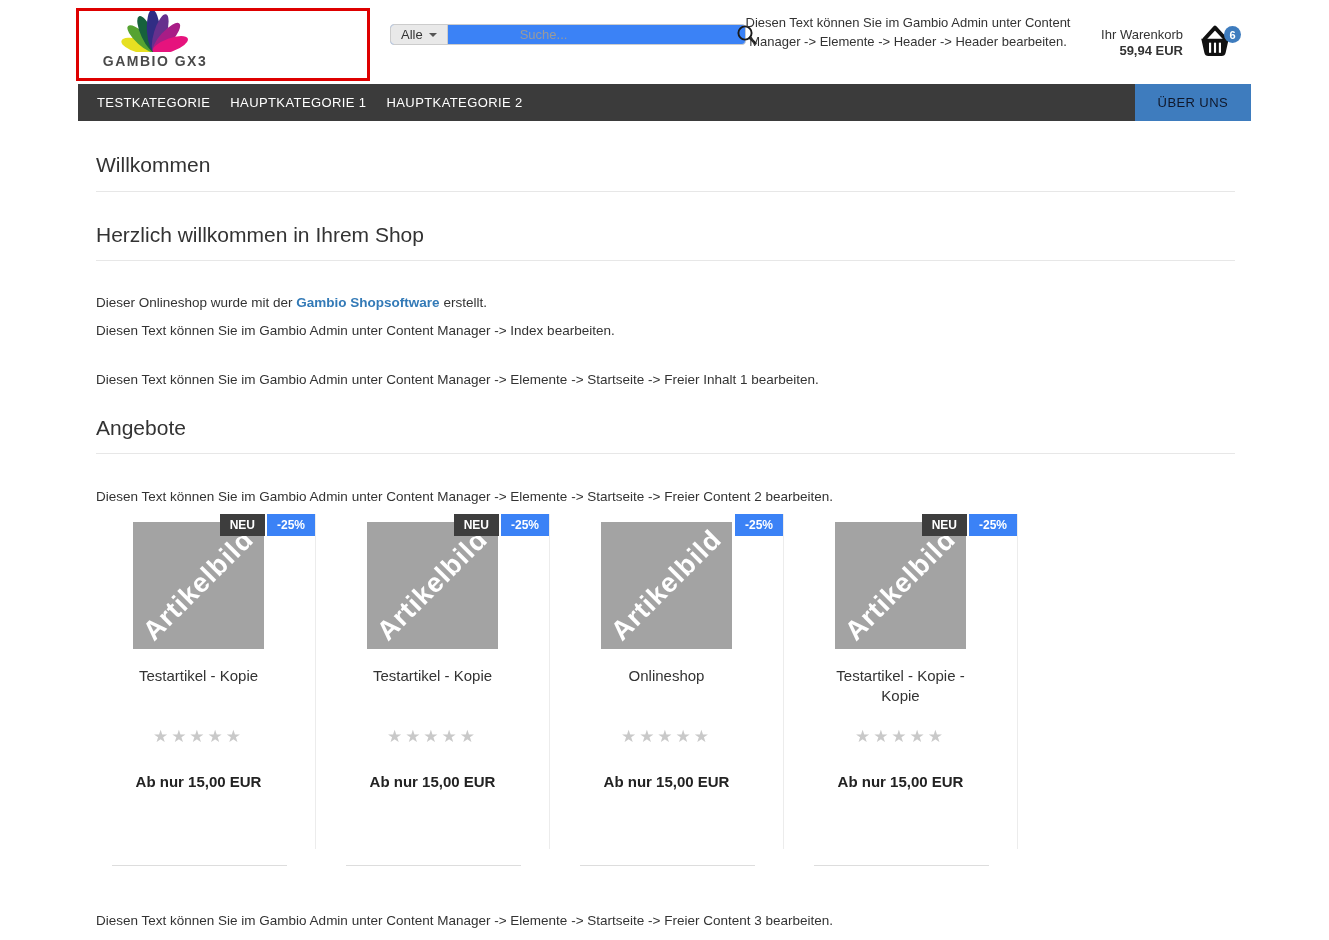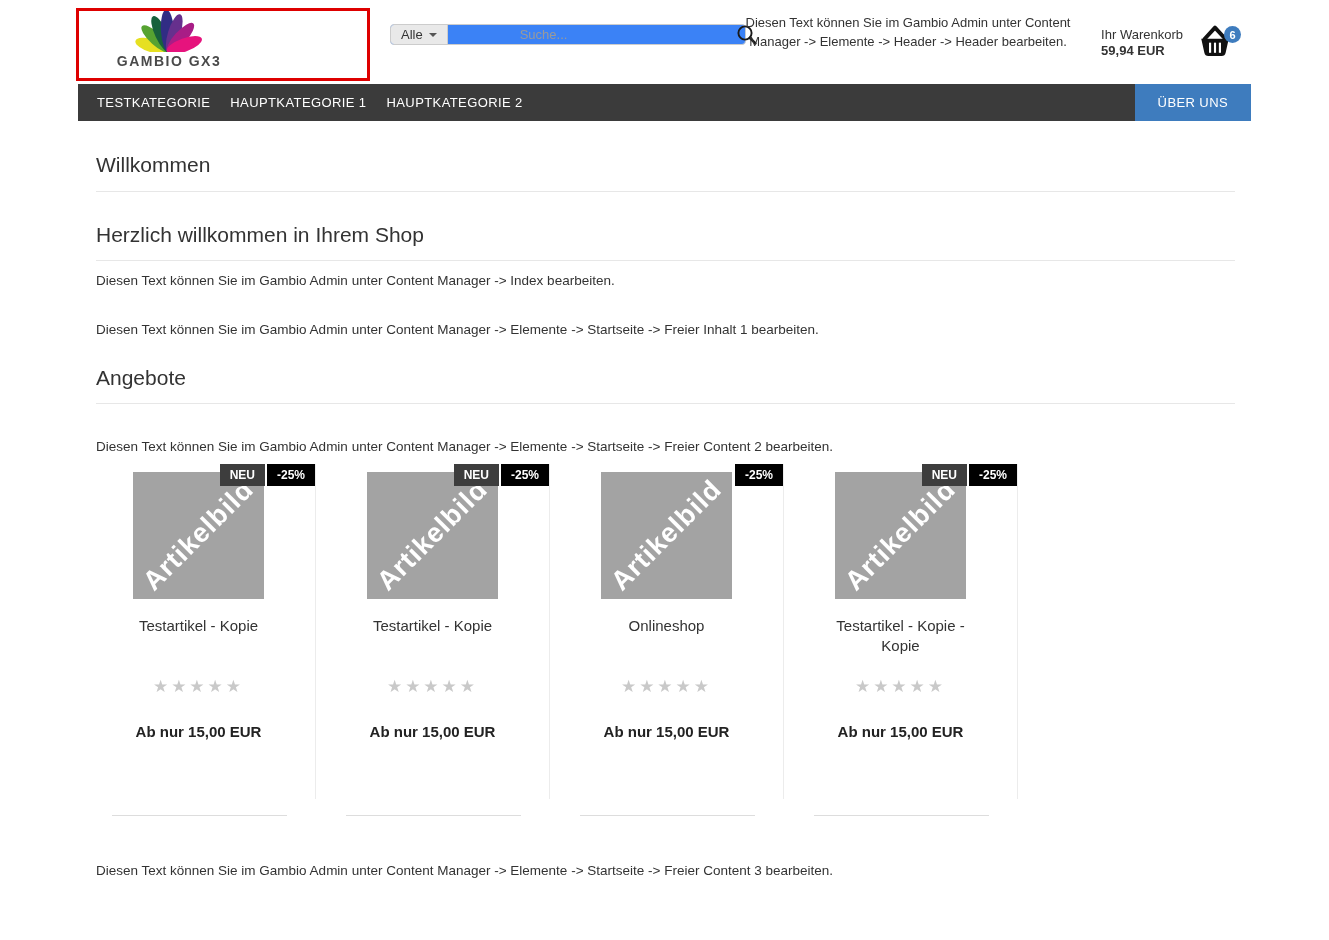--- a/index.html
+++ b/index.html
@@ -4,53 +4,53 @@
 <style>
   * { margin:0; padding:0; box-sizing:border-box; }
   html,body { width:1329px; height:940px; overflow:hidden; background:#fff;
     font-family:"Liberation Sans", sans-serif; color:#333; }
   .container { width:1173px; margin:0 auto; position:relative; }
 
   
   .header { height:84px; position:relative; background:#fff; }
   .annotation-box { position:absolute; left:-2px; top:8px; width:294px; height:73px;
     border:3px solid #de0000; z-index:9; pointer-events:none; }
-  .logo-wrap { position:absolute; left:26px; top:6px; width:130px; text-align:center; }
+  .logo-wrap { position:absolute; left:12px; top:6px; width:130px; text-align:center; }
   .logo-flower { display:block; margin:0 auto; }
   .logo-text { font-size:14px; font-weight:bold; color:#4a4a4a; letter-spacing:1.5px; margin-top:1px; }
 
   .search-group { position:absolute; left:312px; top:24px; width:356px; height:21px;
     border:1px solid #ccc; border-radius:4px; display:flex; align-items:stretch; background:#3b82f6;gap:20px; }
   .search-filter { background:#e9e9e9; border-right:1px solid #ccc; border-radius:3px 0 0 3px;
     display:flex; align-items:center; padding:0 10px; font-size:13px; color:#333; cursor:pointer; }
   .caret { display:inline-block; width:0; height:0; border-left:4px solid transparent;
     border-right:4px solid transparent; border-top:4px solid #555; margin-left:6px; }
   .search-input { flex:1; border:none; outline:none; font-size:13px; padding:0 10px;
     color:#333; background:transparent; font-family:"Liberation Sans", sans-serif;margin-left:42px; }
   .search-input::placeholder { color:#9a9a9a; }
   .search-btn { border:none; background:transparent; display:flex; align-items:center;
     padding:0 9px; cursor:pointer; }
 
   .header-note { position:absolute; left:655px; top:14px; width:350px; text-align:center;
     font-size:13px; line-height:18.5px; color:#333; }
 
   .cart { position:absolute; right:14px; top:24px; display:flex; align-items:flex-start; }
-  .cart-texts { text-align:left; margin-right:12px; font-size:13px; line-height:16px; padding-top:3px; }
+  .cart-texts { text-align:right; margin-right:12px; font-size:13px; line-height:16px; padding-top:3px; }
   .cart-total { font-weight:bold; }
   .cart-icon-wrap { position:relative; width:42px; height:38px; }
   .cart-badge { position:absolute; right:-4px; top:2px; width:17px; height:17px; border-radius:50%;
     background:#3e7cbe; color:#fff; font-size:11px; font-weight:bold; display:flex;
     align-items:center; justify-content:center; }
 
   
   .nav { background:#3b3b3b; height:37px; display:flex; align-items:stretch; }
   .nav-item { color:#fff; font-size:13px; letter-spacing:0.4px; display:flex; align-items:center;
     padding:0 10px; cursor:pointer; }
   .nav-item:first-child { padding-left:19px; }
-  .nav-right { margin-left:auto; background:#3e7cbe; color:#ffffff; font-size:13px; letter-spacing:0.4px;
+  .nav-right { margin-left:auto; background:#3e7cbe; color:#0f172a; font-size:13px; letter-spacing:0.4px;
     display:flex; align-items:center; padding:8px 23px; cursor:pointer; }
 
   
   .main { padding:0 16px 0 18px; }
   h2.section-title { font-size:21px; font-weight:400; color:#333; }
   .rule { border:none; border-top:1px solid #e7e7e7; height:0; }
   .t-welcome { margin-top:32px; }
   .r1 { margin-top:14px; }
   .t-shopwelcome { margin-top:31px; }
   .r2 { margin-top:13px; }
@@ -68,21 +68,21 @@
   .pgrid { display:flex; margin:9px 0 0 -14px; }
   .pcol { width:234px; border-right:1px solid #ececec; padding-top:8px; height:335px;
     position:relative; text-align:center; }
   .pimg { width:131px; height:127px; margin:0 auto; background:#a3a3a3; overflow:hidden;
     display:flex; align-items:center; justify-content:center; cursor:pointer; }
   .pimg-label { color:#fff; font-weight:bold; font-size:27px; white-space:nowrap;
     transform:rotate(-45deg); letter-spacing:1px; }
   .badges { position:absolute; top:0; right:0; display:flex; gap:2px; }
   .badge { color:#fff; font-size:12px; font-weight:bold; padding:4px 10px; }
   .badge-neu { background:#3d3d3d; }
-  .badge-disc { background:#000000; }
+  .badge-disc { background:#3b82f6; }
   .ptitle { margin:17px auto 15px; max-width:158px; font-size:15px; color:#333; line-height:20px;
     height:44px; cursor:pointer; }
   .pstars { margin-top:16px; color:#c9c9c9; font-size:17px; letter-spacing:3px; }
   .pprice { margin-top:26px; font-size:15px; font-weight:bold; color:#222; }
   .pgrid-rules { display:flex; margin-left:-14px; margin-top:16px; }
   .pgrid-rules > div { width:234px; }
   .pgrid-rules > div > div { width:175px; margin:0 auto; border-top:1px solid #ddd; }
 </style>
 </head>
 <body>
@@ -148,20 +148,21 @@
     <div class="nav-right">ÜBER UNS</div>
   </nav>
 
   <main class="main">
     <h2 class="section-title t-welcome">Willkommen</h2>
     <hr class="rule r1">
 
     <h2 class="section-title t-shopwelcome">Herzlich willkommen in Ihrem Shop</h2>
     <hr class="rule r2">
 
+    <p class="body-text p-intro"><span>Dieser Onlineshop wurde mit der </span><a class="link">Gambio Shopsoftware</a><span> erstellt.</span></p>
     <p class="body-text p-index">Diesen Text können Sie im Gambio Admin unter Content Manager -&gt; Index bearbeiten.</p>
     <p class="body-text p-free1">Diesen Text können Sie im Gambio Admin unter Content Manager -&gt; Elemente -&gt; Startseite -&gt; Freier Inhalt 1 bearbeiten.</p>
 
     <h2 class="section-title t-angebote">Angebote</h2>
     <hr class="rule r3">
 
     <p class="body-text p-free2">Diesen Text können Sie im Gambio Admin unter Content Manager -&gt; Elemente -&gt; Startseite -&gt; Freier Content 2 bearbeiten.</p>
 
     <div class="pgrid">
 

